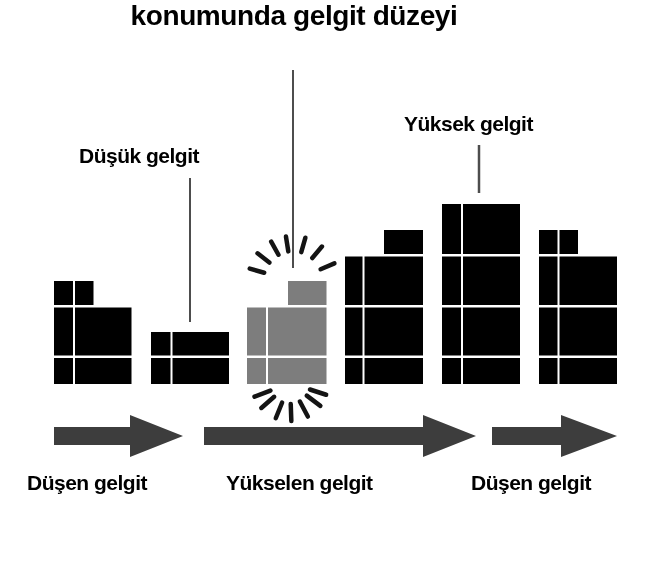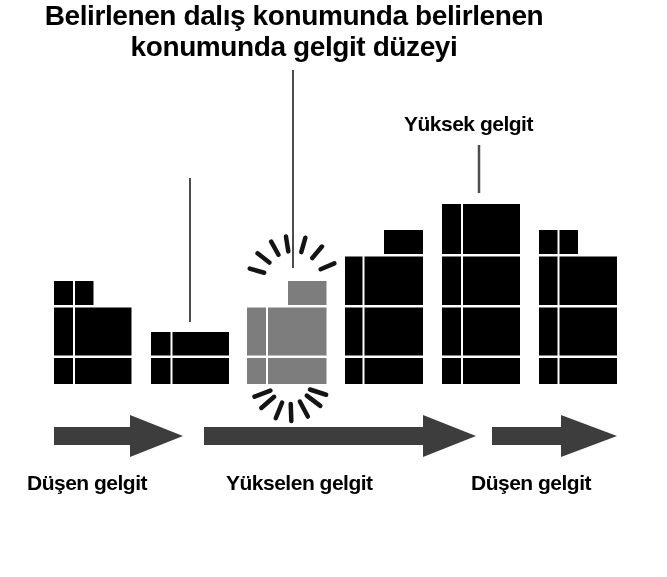--- a/index.html
+++ b/index.html
@@ -104,23 +104,23 @@
       </g>
       <line x1="293" y1="70" x2="293" y2="268" stroke="#4d4d4d" stroke-width="2"></line>
       <line x1="190" y1="178" x2="190" y2="322" stroke="#4d4d4d" stroke-width="2"></line>
       <line x1="479" y1="145" x2="479" y2="193" stroke="#4d4d4d" stroke-width="2.5"></line>
       <polygon points="54,427 130,427 130,415 183,436 130,457 130,445 54,445" fill="#3d3d3d"></polygon>
       <polygon points="204,427 423,427 423,415 476,436 423,457 423,445 204,445" fill="#3d3d3d"></polygon>
       <polygon points="492,427 561,427 561,415 617,436 561,457 561,445 492,445" fill="#3d3d3d"></polygon>
     </svg>
 
   <div class="title-block">
-    <div>Belirlenen dalış konumunda belirlenen</div>
     <div>konumunda gelgit düzeyi</div>
   </div>
 
+  <div class="label label-low">Düşük gelgit</div>
   <div class="label label-high">Yüksek gelgit</div>
 
   <div class="label label-falling-1">Düşen gelgit</div>
   <div class="label label-rising">Yükselen gelgit</div>
   <div class="label label-falling-2">Düşen gelgit</div>
 
 </div>
 
 </body></html>

